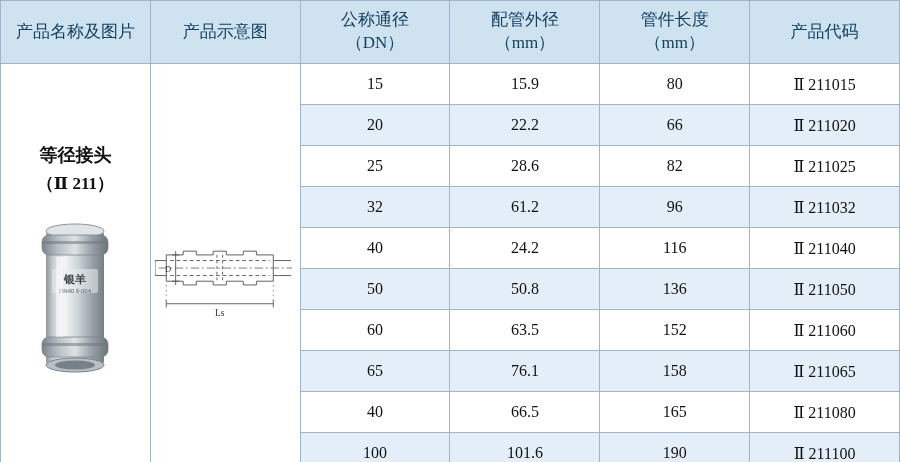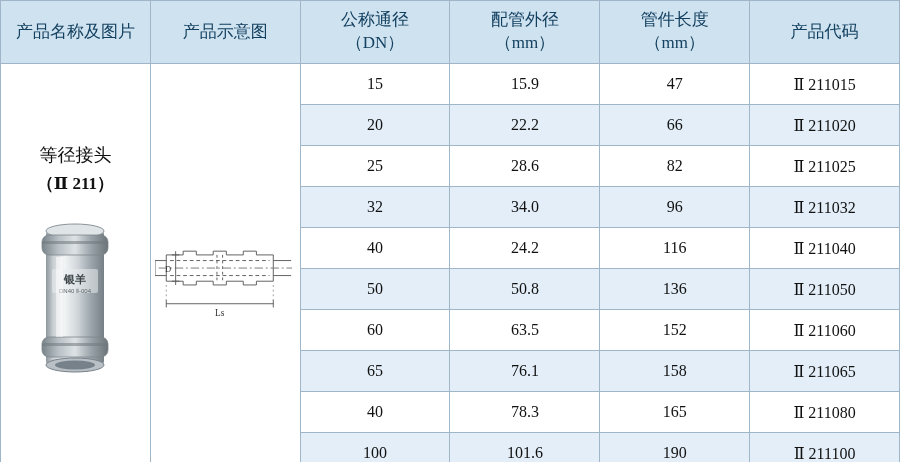--- a/index.html
+++ b/index.html
@@ -65,21 +65,21 @@
   }
   .product-inner {
     display: flex;
     flex-direction: column;
     align-items: center;
     justify-content: center;
     gap: 4px;
   }
   .prod-name {
     font-size: 18px;
-    font-weight: normal;
+    font-weight: bold;
     color: #111111;
     line-height: 1.4;
   }
   .prod-code-label {
     font-size: 17px;
     font-weight: bold;
     color: #111111;
     line-height: 1.4;
     text-align: center;
   }
@@ -193,38 +193,38 @@
                 <path d="M12 88 L12 96 M126 88 L126 96"></path>
                 <path d="M12 72 L12 92 M126 72 L126 92" stroke="#999" stroke-dasharray="2 3"></path>
               </g>
               <text x="14" y="58" text-anchor="middle" font-size="9" fill="#333" font-family="'Liberation Serif',serif">D</text>
               <text x="69" y="105" text-anchor="middle" font-size="10" fill="#333" font-family="'Liberation Serif',serif">Ls</text>
             </svg>
           </div>
         </td>
         <td class="data">15</td>
         <td class="data">15.9</td>
-        <td class="data">47</td>
+        <td class="data">80</td>
         <td class="data">Ⅱ 211015</td>
       </tr>
       <tr class="even">
         <td class="data">20</td>
         <td class="data">22.2</td>
         <td class="data">66</td>
         <td class="data">Ⅱ 211020</td>
       </tr>
       <tr class="odd">
         <td class="data">25</td>
         <td class="data">28.6</td>
         <td class="data">82</td>
         <td class="data">Ⅱ 211025</td>
       </tr>
       <tr class="even">
         <td class="data">32</td>
-        <td class="data">34.0</td>
+        <td class="data">61.2</td>
         <td class="data">96</td>
         <td class="data">Ⅱ 211032</td>
       </tr>
       <tr class="odd">
         <td class="data">40</td>
         <td class="data">24.2</td>
         <td class="data">116</td>
         <td class="data">Ⅱ 211040</td>
       </tr>
       <tr class="even">
@@ -240,21 +240,21 @@
         <td class="data">Ⅱ 211060</td>
       </tr>
       <tr class="even">
         <td class="data">65</td>
         <td class="data">76.1</td>
         <td class="data">158</td>
         <td class="data">Ⅱ 211065</td>
       </tr>
       <tr class="odd">
         <td class="data">40</td>
-        <td class="data">78.3</td>
+        <td class="data">66.5</td>
         <td class="data">165</td>
         <td class="data">Ⅱ 211080</td>
       </tr>
       <tr class="even">
         <td class="data">100</td>
         <td class="data">101.6</td>
         <td class="data">190</td>
         <td class="data">Ⅱ 211100</td>
       </tr>
     </tbody>

